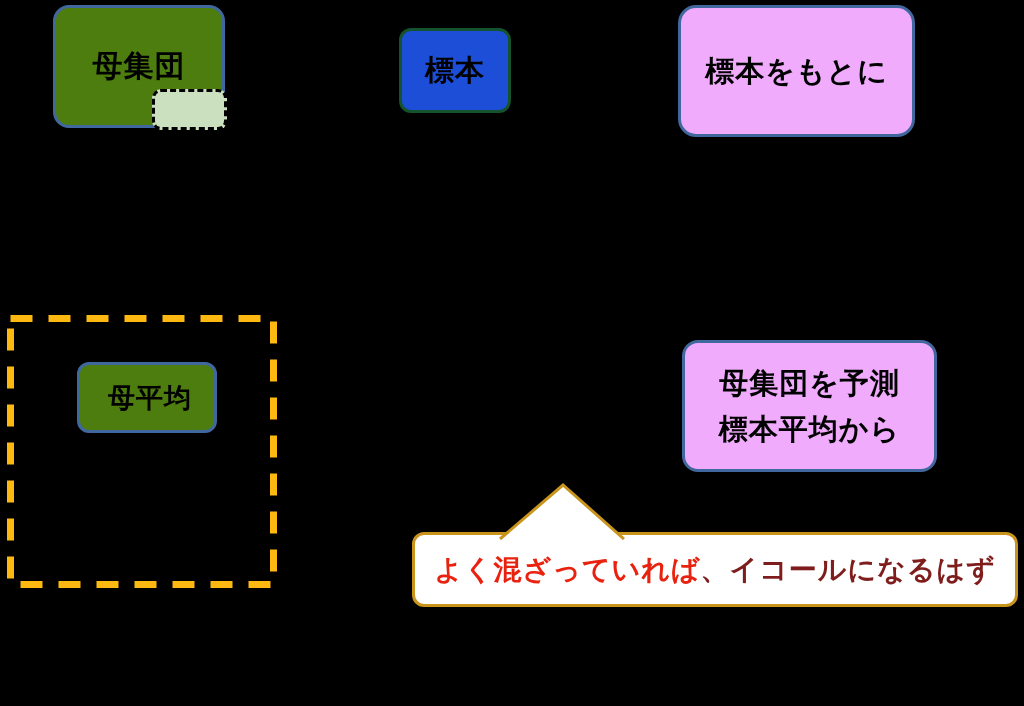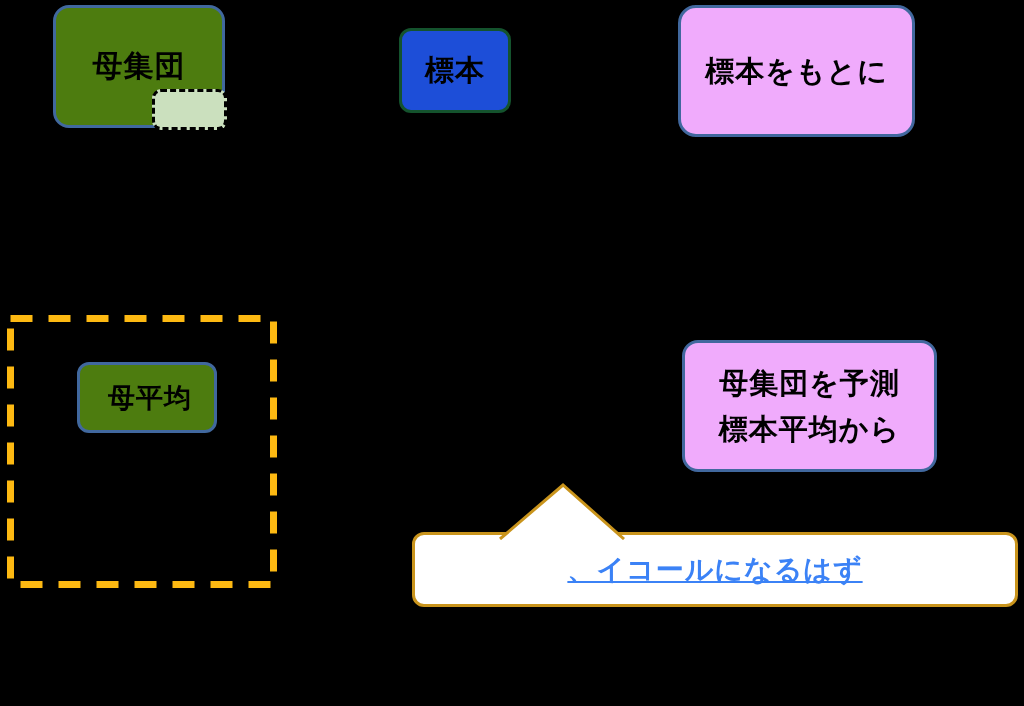--- a/index.html
+++ b/index.html
@@ -39,21 +39,21 @@
   #predicted-mean-box{left:682px;top:340px;width:255px;height:132px;border-radius:16px;font-size:29px;line-height:46px;}
 
   #callout-bubble{
     position:absolute;left:412px;top:532px;width:606px;height:75px;
     background:#FFFFFF;border:3px solid #C9941C;border-radius:12px;
     box-sizing:border-box;
     display:flex;align-items:center;justify-content:center;
     font-size:28px;letter-spacing:1px;white-space:nowrap;
   }
   #callout-red{color:#E8220E;}
-  #callout-black{color:#3b82f6;text-decoration:underline;}
+  #callout-black{color:#7f1d1d;}
   #callout-pointer{position:absolute;left:480px;top:478px;z-index:3;}
 </style>
 </head>
 <body>
 
 <div id="canvas">
 
   <div class="box yellow" id="population-box">
     <span>母集団</span>
   </div>
@@ -75,19 +75,20 @@
     <span>母平均</span>
   </div>
 
 
   <div class="box pink" id="predicted-mean-box">
     <span>母集団を予測</span>
     <span>標本平均から</span>
   </div>
 
   <div id="callout-bubble">
+    <span id="callout-red">よく混ざっていれば</span>
       <span id="callout-black">、イコールになるはず</span>
   </div>
   <svg id="callout-pointer" width="160" height="62">
     <path d="M20 61 L83 7 L144 61" fill="#FFFFFF" stroke="#C9941C" stroke-width="3" stroke-linejoin="miter"></path>
   </svg>
 
 </div>
 
 </body></html>

